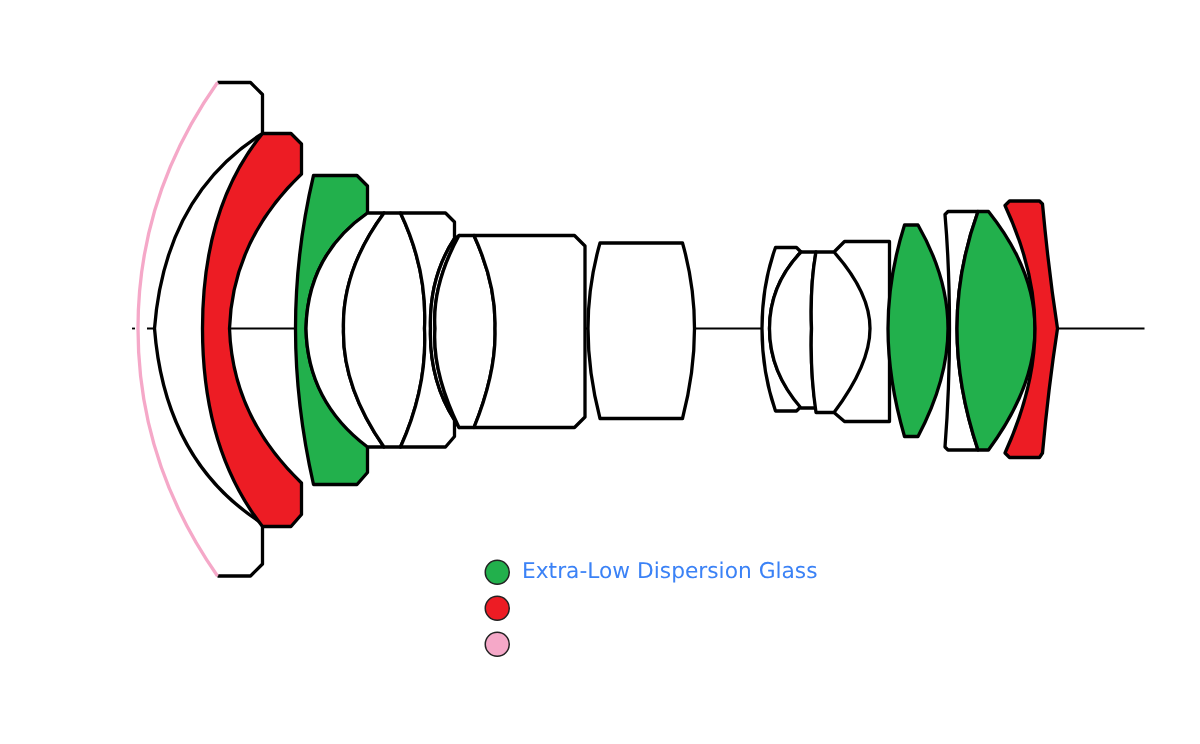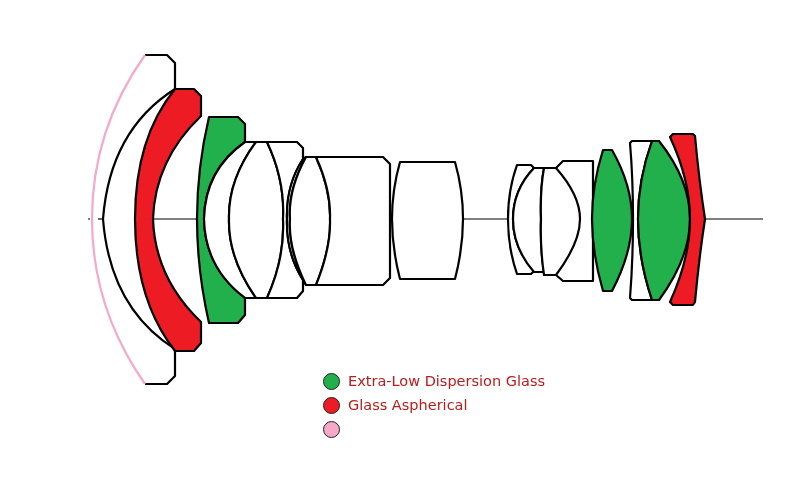--- a/index.html
+++ b/index.html
@@ -2,21 +2,21 @@
 <html><head>
 <meta charset="utf-8">
 <style>
   html, body { margin: 0; padding: 0; background: #ffffff; }
   body { width: 800px; height: 496px; position: relative; overflow: hidden; font-family: "DejaVu Sans", sans-serif; }
   #diagram { position: absolute; left: 0; top: 0; width: 800px; height: 496px; }
   .lens { stroke: #000; stroke-width: 2.2; stroke-linejoin: round; }
   .legend { position: absolute; left: 323px; top: 369px; }
   .legend-item { display: flex; align-items: center; height: 24px; }
   .swatch { width: 17px; height: 17px; border-radius: 50%; border: 1.2px solid #222; box-sizing: border-box; margin-right: 8px; }
-  .legend-label { font-size: 14.5px; color: #b91c1c; }
+  .legend-label { font-size: 14.5px; color: #3b82f6; }
 </style>
 </head>
 <body>
 
 <svg id="diagram" viewBox="0 0 800 496" xmlns="http://www.w3.org/2000/svg">
 
   <g stroke="#000" stroke-width="1.2">
     <line x1="88" y1="219" x2="90" y2="219"></line>
     <line x1="98" y1="219" x2="128" y2="219"></line>
     <line x1="135" y1="219" x2="145" y2="219"></line>
@@ -66,18 +66,17 @@
   <path class="lens" fill="#ed1c24" d="M673,134 L693,134 L695,136 Q699,180 705,219 Q699,258 695,302 L693,305 L673,305 L670,302 Q690,258 690,219 Q690,180 670,137 Z"></path>
 </svg>
 
 <div class="legend">
   <div class="legend-item">
     <span class="swatch" style="background:#22b04c"></span>
     <span class="legend-label">Extra-Low Dispersion Glass</span>
   </div>
   <div class="legend-item">
     <span class="swatch" style="background:#ed1c24"></span>
-    <span class="legend-label">Glass Aspherical</span>
   </div>
   <div class="legend-item">
     <span class="swatch" style="background:#f5a8c8"></span>
   </div>
 </div>
 
 </body></html>

